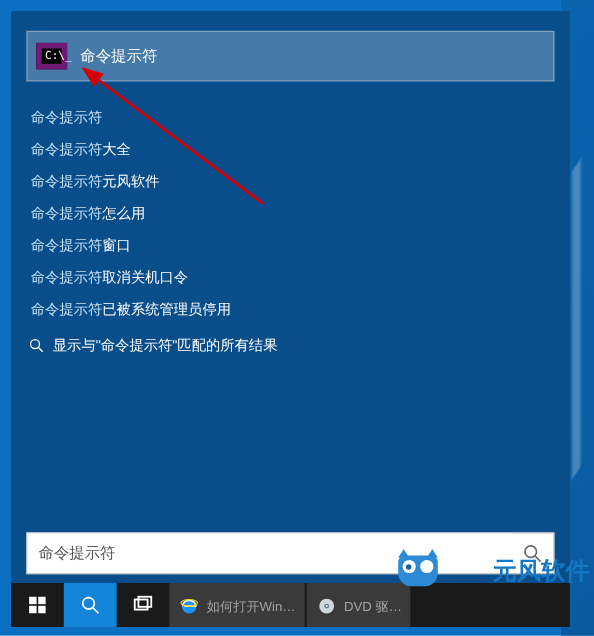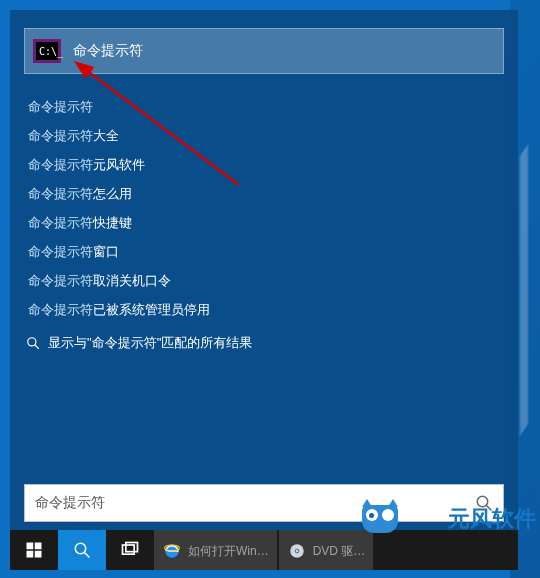--- a/index.html
+++ b/index.html
@@ -15,21 +15,21 @@
   .top-result {
     margin: 18px 14px 6px 14px;
     height: 46px;
     background: rgba(255,255,255,0.25);
     border: 1px solid rgba(255,255,255,0.35);
     display: flex; align-items: center;
     padding: 0 8px;
     cursor: pointer;
   }
   .cmd-icon {
-    width: 28px; height: 24px; background: #000; border: 3px solid #701a75;
+    width: 28px; height: 24px; background: #000; border: 5px solid #701a75;
     display: flex; align-items: center; padding-left: 3px;
     color: #fff; font-size: 10px; font-family: Consolas, monospace;
     margin-right: 12px;
   }
   .top-result-label { color: #fff; font-size: 14px; }
   .suggestions { margin: 18px 14px 0 18px; }
   .suggestions .item {
     color: #c7e2f7; font-size: 13px; line-height: 1; padding: 8px 0;
     cursor: pointer;
   }
@@ -125,21 +125,20 @@
     <div class="top-result">
       <div class="cmd-icon">C:\_</div>
       <div class="top-result-label">命令提示符</div>
     </div>
 
     <div class="suggestions" id="suggestions">
         <div class="item"><span class="prefix">命令提示符</span><span class="suffix"></span></div>
         <div class="item"><span class="prefix">命令提示符</span><span class="suffix">大全</span></div>
         <div class="item"><span class="prefix">命令提示符</span><span class="suffix">元风软件</span></div>
         <div class="item"><span class="prefix">命令提示符</span><span class="suffix">怎么用</span></div>
-        <div class="item"><span class="prefix">命令提示符</span><span class="suffix">快捷键</span></div>
         <div class="item"><span class="prefix">命令提示符</span><span class="suffix">窗口</span></div>
         <div class="item"><span class="prefix">命令提示符</span><span class="suffix">取消关机口令</span></div>
         <div class="item"><span class="prefix">命令提示符</span><span class="suffix">已被系统管理员停用</span></div>
       </div>
 
     <div class="show-all-row">
       <span class="mag">
         <svg viewBox="0 0 24 24" width="14" height="14" stroke="#fff" stroke-width="2" fill="none">
           <circle cx="10" cy="10" r="7"></circle>
             <line x1="15" y1="15" x2="22" y2="22"></line>

